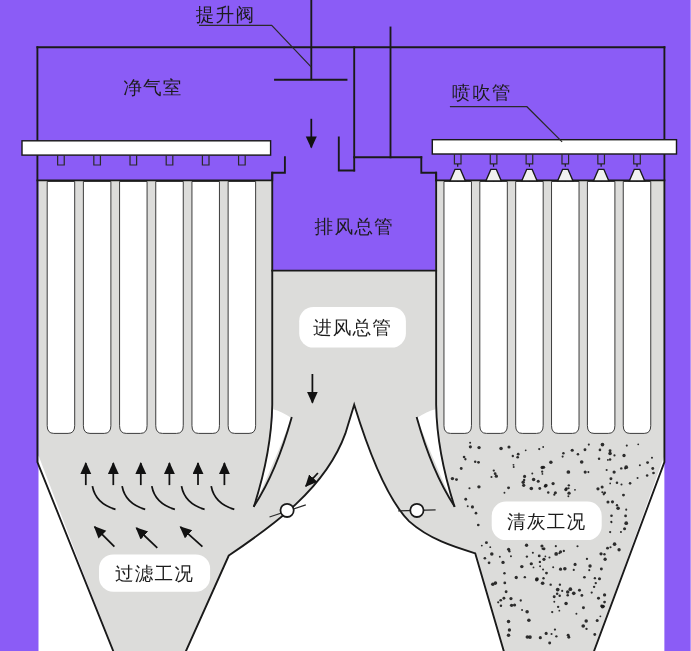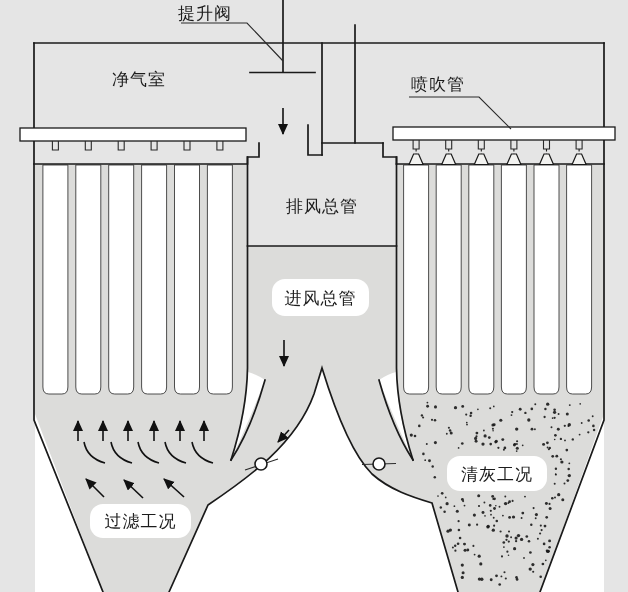--- a/index.html
+++ b/index.html
@@ -1,16 +1,16 @@
 <!DOCTYPE html>
 <html><head>
 <meta charset="utf-8">
 <style>
   html,body{margin:0;padding:0;background:#fff;font-family:"Liberation Sans",sans-serif;}
-  .stage{width:628px;height:592px;position:relative;background:#e5e5e5;overflow:hidden;}
+  .stage{width:628px;height:592px;position:relative;background:#8b5cf6;overflow:hidden;}
   svg{display:block;}
   text{fill:#1c1c1c;font-family:"Liberation Sans",sans-serif;}
   .lbl{font-size:17px;font-weight:500;letter-spacing:1px;}
   .pill{fill:#ffffff;}
   .ln{stroke:#1a1a1a;stroke-width:1.7;fill:none;stroke-linecap:square;}
   .ln-thin{stroke:#2a2a2a;stroke-width:1.1;fill:none;}
   .flow{stroke:#111;stroke-width:1.6;fill:none;}
   .gray{fill:#dcdcda;}
   .white{fill:#ffffff;}
   .bag{fill:#ffffff;stroke:#3a3a3a;stroke-width:0.9;}

